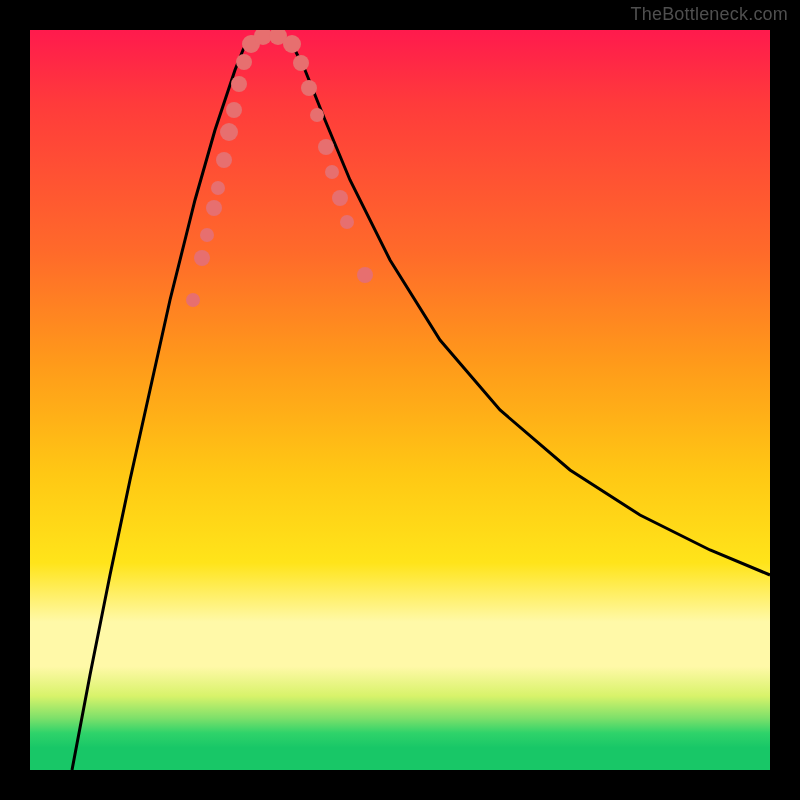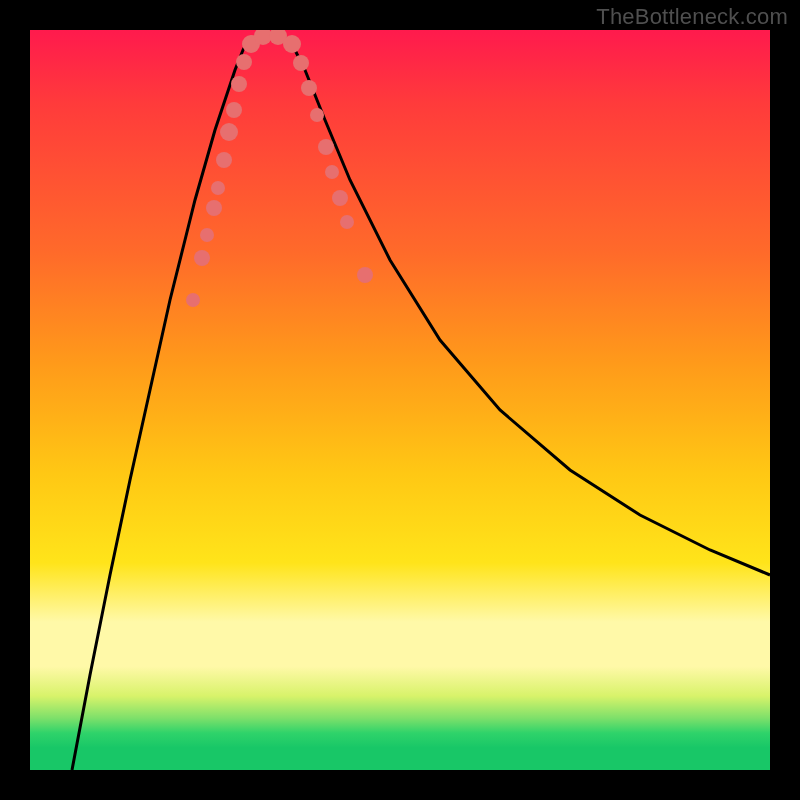--- a/index.html
+++ b/index.html
@@ -43,21 +43,21 @@
       #2fd36a 95%,
       #18c767 97%,
       #18c767 100%
     );
   }
   .watermark {
     position: absolute;
     top: 4px;
     right: 12px;
     color: #4f4f4f;
-    font-size: 22px;
+    font-size: 18px;
     letter-spacing: 0.2px;
     font-weight: 400;
     user-select: none;
   }
   svg.curve {
     position: absolute;
     inset: 0;
   }
 </style>
 </head>

